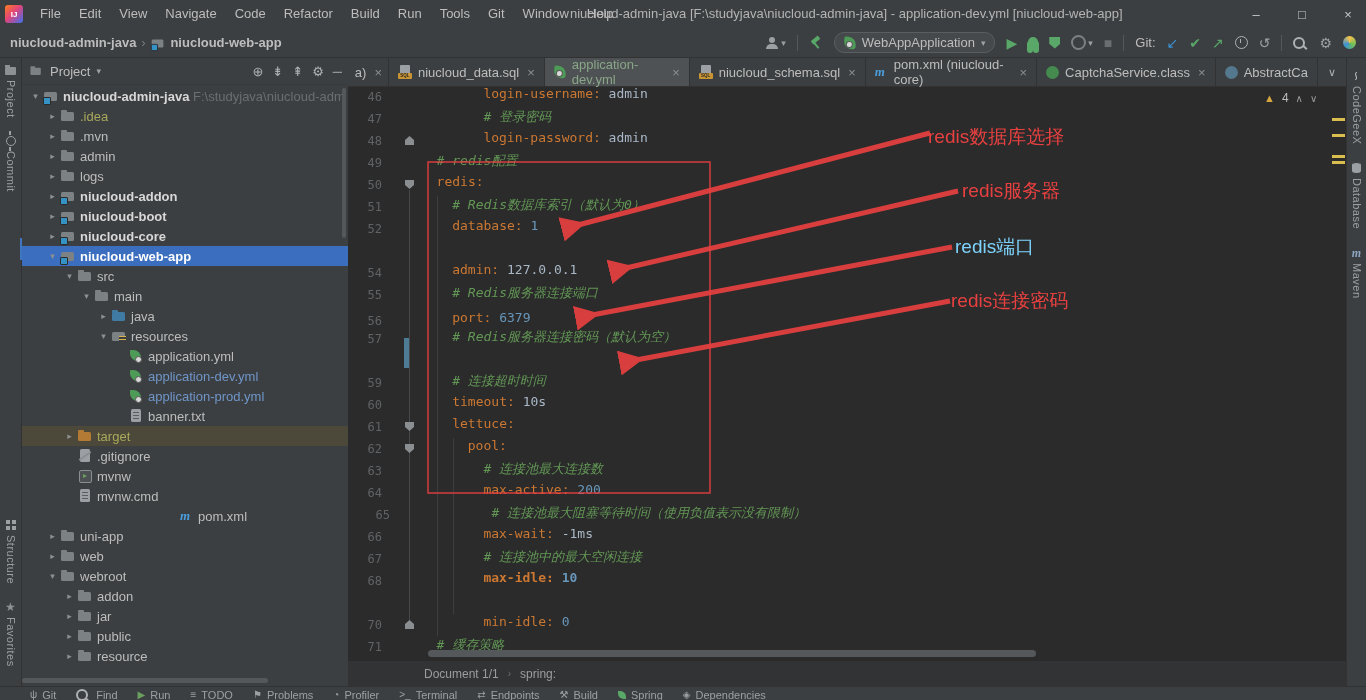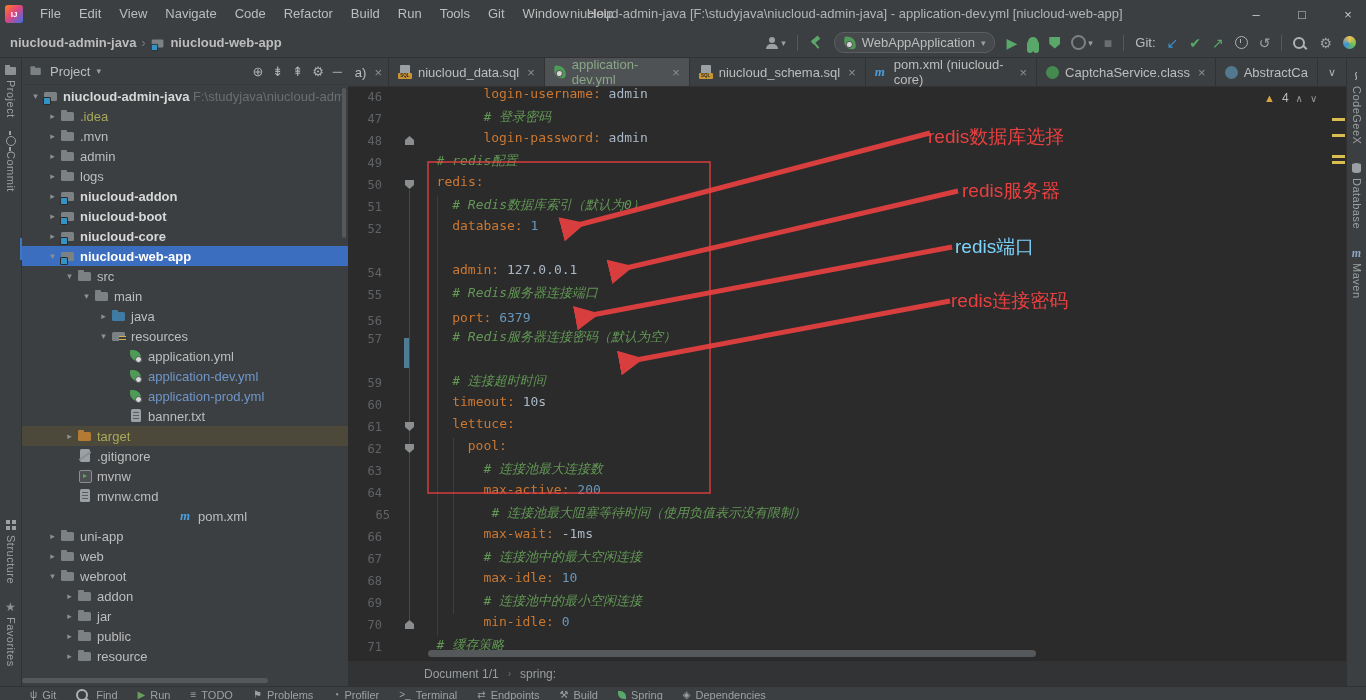--- a/index.html
+++ b/index.html
@@ -537,25 +537,21 @@
         <div class="cl" style="top: 440px;">
           <span class="ln">66</span>
           <span class="toks" style="padding-left: 62.4px;"><span class="k">max-wait:</span><span class="v"> -1ms</span></span>
         </div>
         <div class="cl" style="top: 462px;">
           <span class="ln">67</span>
           <span class="toks" style="padding-left: 62.4px;"><span class="c"># 连接池中的最大空闲连接</span></span>
         </div>
         <div class="cl" style="top: 484px; padding-left: 28px;">
           <span class="ln">68</span>
-          <span class="toks" style="padding-left: 62.4px;"><span class="k">max-idle:</span><span class="v"> </span><span class="n">10</span></span>
-        </div>
-        <div class="cl" style="top: 506px;">
-          <span class="ln">69</span>
-          <span class="toks" style="padding-left: 62.4px;"><span class="c"># 连接池中的最小空闲连接</span></span>
+          <span class="toks" style="padding-left: 62.4px; font-weight: bold;"><span class="k">max-idle:</span><span class="v"> </span><span class="n">10</span></span>
         </div>
         <div class="cl" style="top: 528px;">
           <span class="ln">70</span>
           <span class="fold u"></span>
           <span class="toks" style="padding-left: 62.4px;"><span class="k">min-idle:</span><span class="v"> </span><span class="n">0</span></span>
         </div>
         <div class="cl" style="top: 550px;">
           <span class="ln">71</span>
           <span class="toks" style="padding-left: 15.6px;"><span class="c"># 缓存策略</span></span>
         </div>

